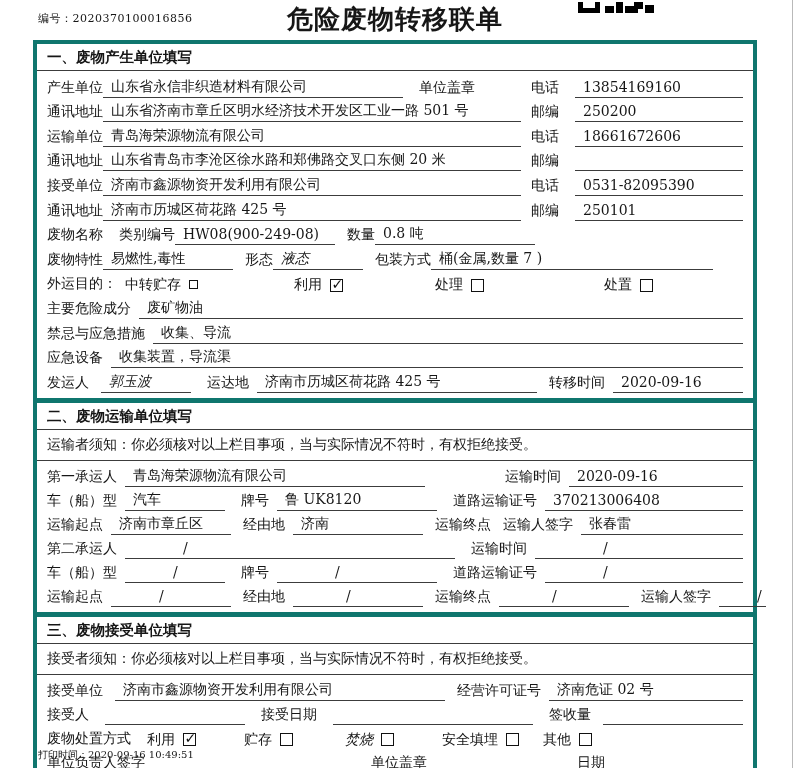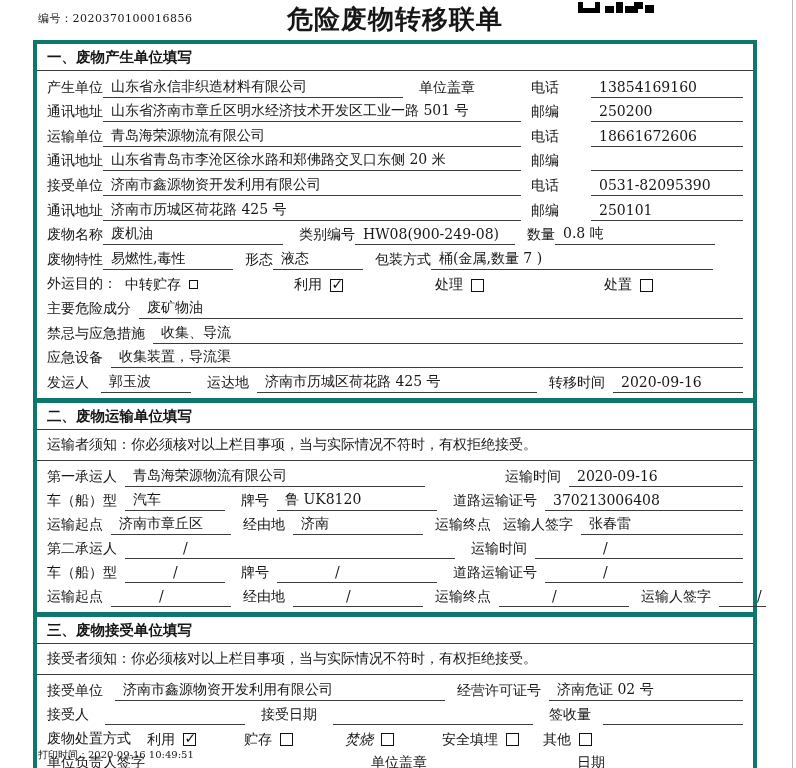--- a/index.html
+++ b/index.html
@@ -33,22 +33,22 @@
   .notice { padding:6px 10px 6px; border-bottom:1.5px solid #3c3c3c; }
   .rows { padding:3px 10px 4px; }
   .row { display:flex; align-items:flex-end; height:23px; margin-bottom:1px; white-space:nowrap; }
   .s1 .row { height:23.6px; }
   .lb { flex:0 0 auto; padding-bottom:1px; }
   .uv { border-bottom:1px solid #3c3c3c; padding:0 4px 1px 8px; min-height:19px; flex:0 0 auto; }
   .grow { flex:1 1 auto; }
   .ml8{margin-left:8px;} .ml12{margin-left:12px;} .ml16{margin-left:16px;}
   .rgt { margin-left:auto; width:212px; display:flex; align-items:flex-end; flex:0 0 auto; }
   .rgt .lb { width:44px; }
-  .rgt .uv { flex:1 1 auto;margin-left:16px; }
-  .w90{width:90px;} .w100{width:100px;} .w120{width:120px;}
+  .rgt .uv { flex:1 1 auto; }
+  .w90{width:90px;font-style:italic;} .w100{width:100px;} .w120{width:120px;}
   .w130{width:130px;} .w140{width:140px;} .w150{width:150px;} .w160{width:160px;}
   .w180{width:180px;} .w200{width:200px;} .w280{width:280px;} .w300{width:300px;} .w330{width:330px;}
 
   
   .opt { display:inline-flex; align-items:center; }
   .cb { width:13px; height:13px; border:1.6px solid #111; margin-left:8px; position:relative; background:#fff; flex:0 0 auto; }
   .cb.sm { width:9px; height:9px; margin-bottom:1px; }
   .cb.checked::after {
     content:"\2713"; position:absolute; left:0.5px; top:-4px;
     font-size:14px; font-weight:bold; color:#111;
@@ -128,21 +128,20 @@
       <div class="row">
         <span class="lb">通讯地址</span>
         <span class="uv grow" style="margin-right:10px;">济南市历城区荷花路 425 号</span>
         <span class="rgt">
             <span class="lb">邮编</span>
             <span class="uv">250101</span>
           </span>
       </div>
       <div class="row">
         <span class="lb">废物名称</span>
-        <span class="uv w180">废机油</span>
         <span class="lb ml16">类别编号</span>
         <span class="uv w160">HW08(900-249-08)</span>
         <span class="lb ml12">数量</span>
         <span class="uv w160">0.8 吨</span>
       </div>
       <div class="row">
         <span class="lb">废物特性</span>
         <span class="uv w130">易燃性,毒性</span>
         <span class="lb ml12">形态</span>
         <span class="uv w90">液态</span>

